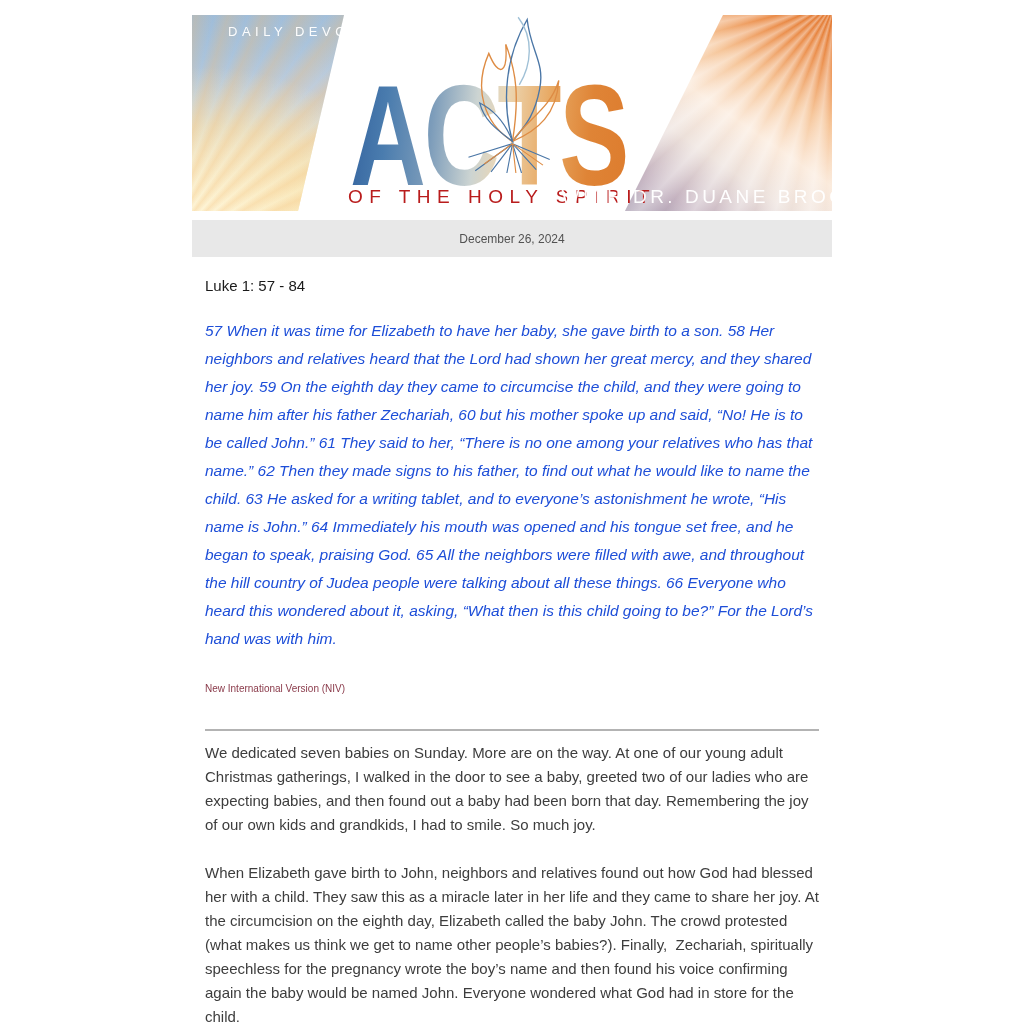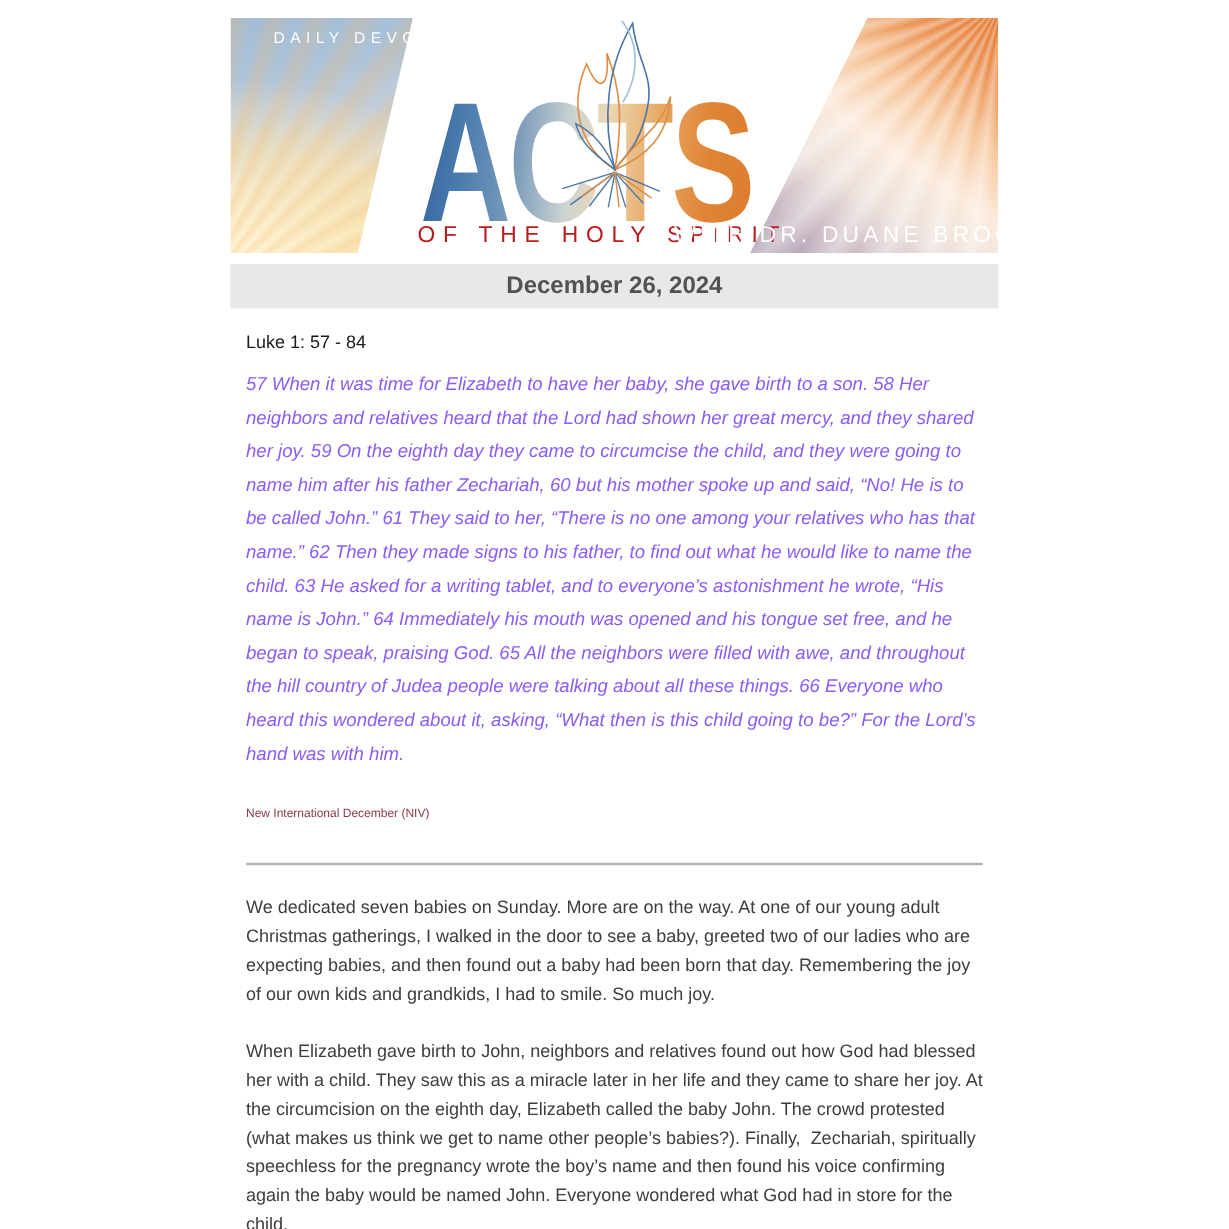--- a/index.html
+++ b/index.html
@@ -46,35 +46,35 @@
     -webkit-background-clip:text; background-clip:text; color:transparent; }
 
   .logo-subtitle { position:absolute; left:150px; top:171px; width:320px; z-index:3;
     text-align:center; font-size:19px; letter-spacing:6.5px; color:#b91c1c; font-weight:400; }
 
   .dove { position:absolute; left:258px; top:0; z-index:2; }
 
   
   .datebar { margin-top:9px; height:37px; background:#e8e8e8;
     display:flex; align-items:center; justify-content:center; }
-  .datebar span { font-size:20px; font-weight:700; color:#525252; }
+  .datebar span { font-size:12px; font-weight:400; color:#525252; }
 
   
   .content { padding:0 13px; }
 
   .scripture-ref { margin-top:20px; font-size:15px; color:#1a1a1a; }
 
-  .scripture-text { margin-top:13px; font-size:15.5px; font-style:italic;
-    color:#8b5cf6; line-height:28px; white-space:pre-wrap; }
+  .scripture-text { margin-top:23px; font-size:15.5px; font-style:italic;
+    color:#1d4ed8; line-height:28px; white-space:pre-wrap; }
 
   .translation { margin-top:30px; font-size:10px; color:#8a3a4a; }
 
   .divider { margin-top:35px; border:none; border-top:2px solid #b3b3b3; width:100%; }
 
-  .body-para { margin-top:24px; font-size:15px; color:#3d3d3d; line-height:24px; white-space:pre-wrap; }
+  .body-para { margin-top:10px; font-size:15px; color:#3d3d3d; line-height:24px; white-space:pre-wrap; }
   .body-para + .body-para { margin-top:24px; }
 </style>
 </head>
 <body>
 
 <div class="email">
 
   <div class="banner">
     <div class="banner-left"></div>
     <div class="banner-right"></div>
@@ -101,21 +101,21 @@
   <div class="datebar">
     <span>December 26, 2024</span>
   </div>
 
   <div class="content">
 
     <div class="scripture-ref">Luke 1: 57 - 84</div>
 
     <div class="scripture-text">57 When it was time for Elizabeth to have her baby, she gave birth to a son. 58 Her neighbors and relatives heard that the Lord had shown her great mercy, and they shared her joy. 59 On the eighth day they came to circumcise the child, and they were going to name him after his father Zechariah, 60 but his mother spoke up and said, “No! He is to be called John.” 61 They said to her, “There is no one among your relatives who has that name.” 62 Then they made signs to his father, to find out what he would like to name the child. 63 He asked for a writing tablet, and to everyone’s astonishment he wrote, “His name is John.” 64 Immediately his mouth was opened and his tongue set free, and he began to speak, praising God. 65 All the neighbors were filled with awe, and throughout the hill country of Judea people were talking about all these things. 66 Everyone who heard this wondered about it, asking, “What then is this child going to be?” For the Lord’s hand was with him.</div>
 
-    <div class="translation">New International December (NIV)</div>
+    <div class="translation">New International Version (NIV)</div>
 
     <hr class="divider">
 
     <p class="body-para">We dedicated seven babies on Sunday. More are on the way. At one of our young adult Christmas gatherings, I walked in the door to see a baby, greeted two of our ladies who are expecting babies, and then found out a baby had been born that day. Remembering the joy of our own kids and grandkids, I had to smile. So much joy.</p>
     <p class="body-para">When Elizabeth gave birth to John, neighbors and relatives found out how God had blessed her with a child. They saw this as a miracle later in her life and they came to share her joy. At the circumcision on the eighth day, Elizabeth called the baby John. The crowd protested (what makes us think we get to name other people’s babies?). Finally,  Zechariah, spiritually speechless for the pregnancy wrote the boy’s name and then found his voice confirming again the baby would be named John. Everyone wondered what God had in store for the child.</p>
 
   </div>
 
 </div>
 

